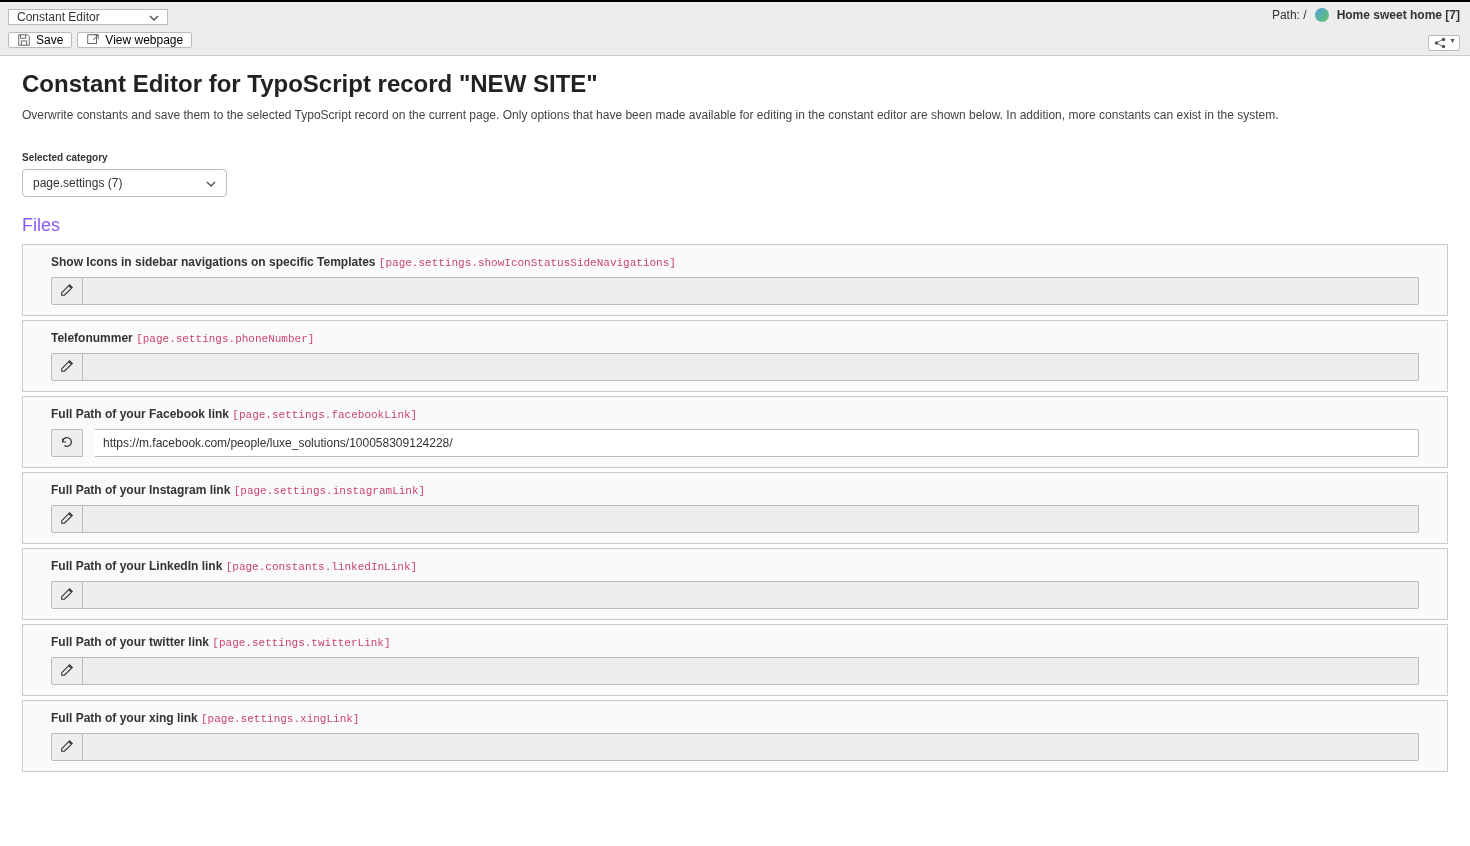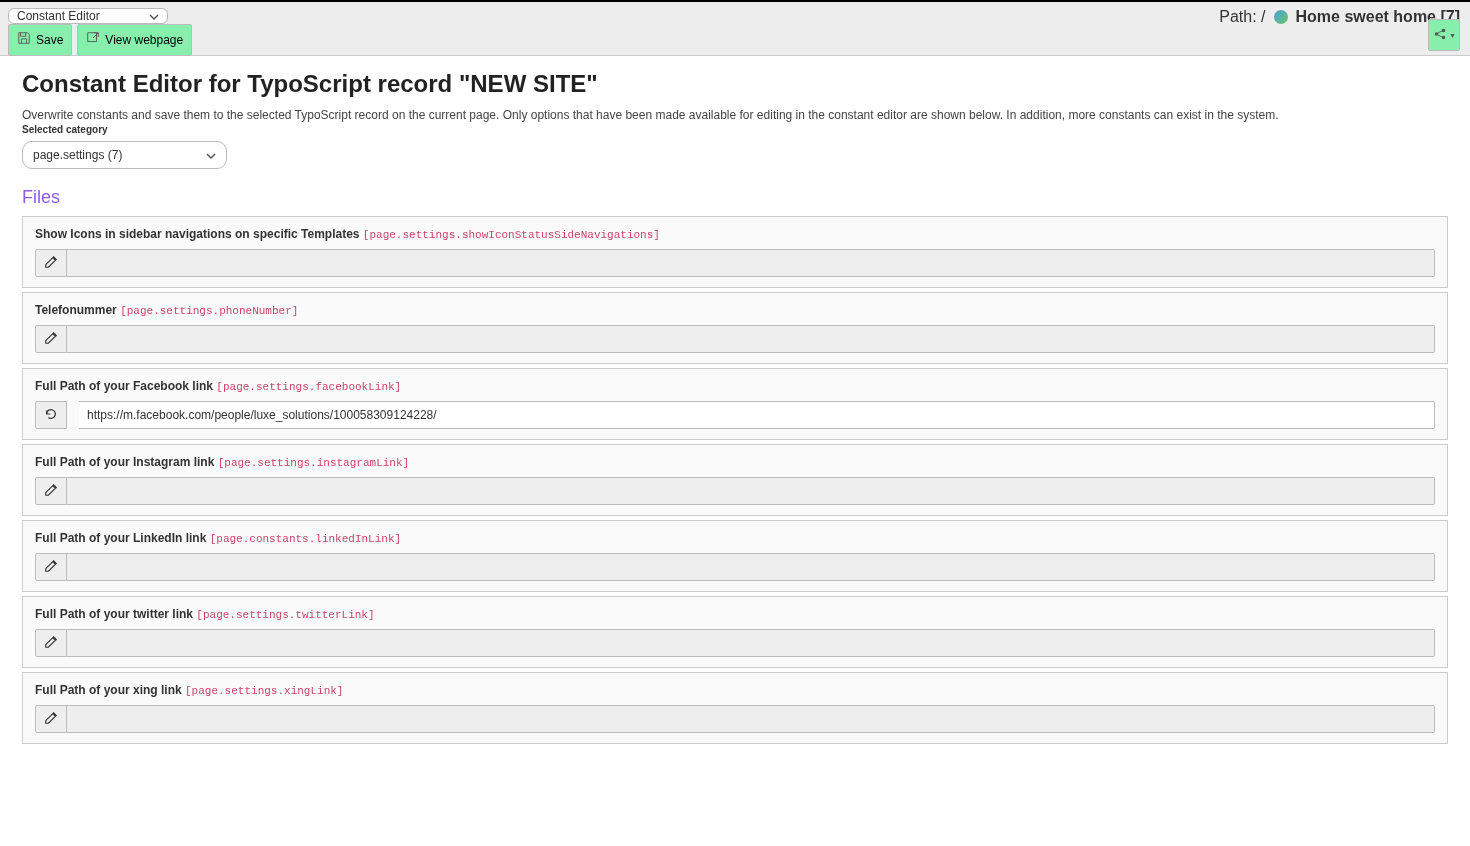--- a/index.html
+++ b/index.html
@@ -38,21 +38,21 @@
     .top-row-2 {
       display: flex;
       align-items: center;
       height: 28px;
       padding-bottom: 3px;
       gap: 5px;
     }
     .module-select {
       background: #fff;
       border: 1px solid #bbb;
-      border-radius: 6px;
+      border-radius: 0;
       height: 16px;
       width: 160px;
       display: flex;
       align-items: center;
       justify-content: space-between;
       padding: 0 8px;
       font-size: 12px;
       cursor: pointer;
     }
     .chevron-down {
@@ -61,43 +61,43 @@
       display: inline-block;
     }
     .chevron-down svg {
       width: 10px;
       height: 10px;
     }
     .path-crumb {
       position: absolute;
       right: 10px;
       top: 6px;
-      font-size: 16px;
+      font-size: 12px;
       display: flex;
       align-items: center;
       gap: 8px;
     }
     .path-crumb .globe {
       width: 14px;
       height: 14px;
       border-radius: 50%;
       background: linear-gradient(135deg,#4aa0d8,#6bc56b);
       display: inline-block;
     }
     .path-crumb .page-name {
       font-weight: bold;
     }
     .btn {
-      background: #86efac;
+      background: #ffffff;
       border: 1px solid #bbb;
       border-radius: 2px;
-      height: 32px;
+      height: 16px;
       padding: 0 8px;
       display: inline-flex;
-      align-items: center;
+      align-items: flex-start;
       gap: 5px;
       font-size: 12px;
       cursor: pointer;
     }
     .btn svg {
       width: 14px;
       height: 14px;
     }
     .share-btn {
       position: absolute;
@@ -113,52 +113,52 @@
     }
     h1.page-title {
       font-size: 24px;
       font-weight: 700;
       margin-bottom: 10px;
       color: #222;
     }
     .desc {
       font-size: 12px;
       color: #444;
-      margin-bottom: 2px;
+      margin-bottom: 30px;
     }
     .category-label {
       font-weight: bold;
       font-size: 10px;
       margin-bottom: 6px;
     }
     .category-select {
       background: #fff;
       border: 1px solid #bbb;
-      border-radius: 10px;
+      border-radius: 4px;
       height: 28px;
       width: 205px;
       display: flex;
       align-items: center;
       justify-content: space-between;
       padding: 0 10px;
       font-size: 12px;
       cursor: pointer;
       margin-bottom: 18px;
     }
     h2.section-title {
       font-size: 18px;
       font-weight: 500;
       margin-bottom: 8px;
       color: #8b5cf6;
     }
     .constant-item {
       border: 1px solid #ccc;
       background: #fafafa;
       margin-bottom: 4px;
-      padding: 10px 12px;
+      padding: 10px 28px;
     }
     .constant-label {
       font-size: 12px;
       font-weight: bold;
       margin-bottom: 8px;
     }
     .constant-key {
       font-family: "Courier New", monospace;
       font-size: 11px;
       color: #c9456b;

